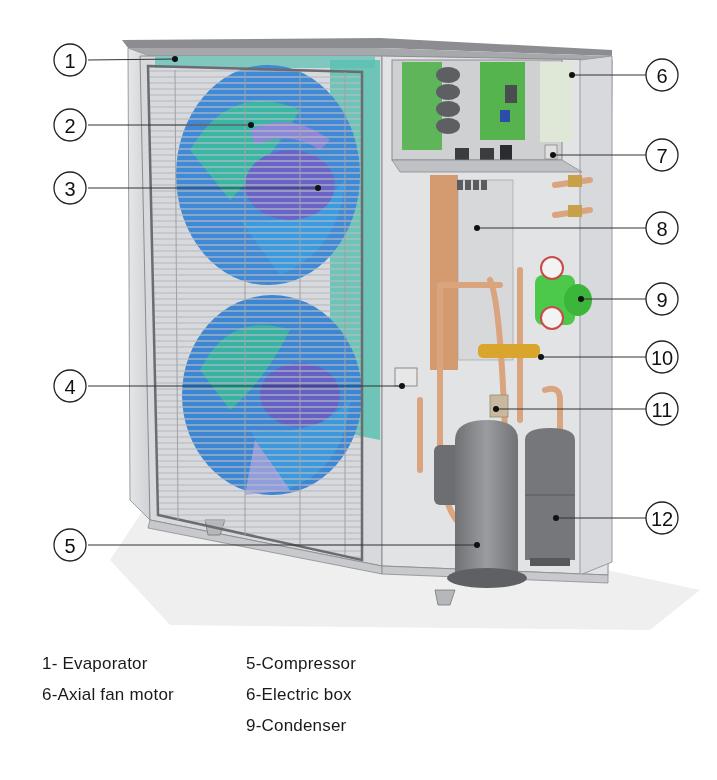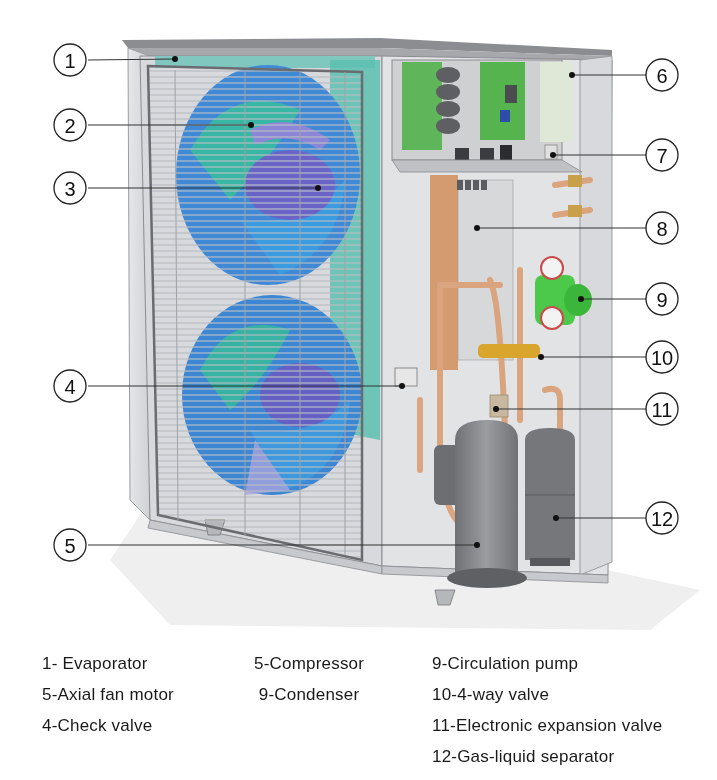--- a/index.html
+++ b/index.html
@@ -7,21 +7,21 @@
          font-family: "Liberation Sans", "DejaVu Sans", sans-serif; color: #1a1a1a; }
   #diagram { position: absolute; left: 0; top: 0; width: 717px; height: 640px; }
   .callout-circle { fill: #ffffff; stroke: #222; stroke-width: 1.3; }
   .callout-num { font-family: "Liberation Sans", sans-serif; font-size: 20px; fill: #111; text-anchor: middle; dominant-baseline: central; }
   .leader { stroke: #333; stroke-width: 1; }
   .dot { fill: #111; }
   #legend { position: absolute; left: 0; top: 648px; width: 717px; height: 130px; }
   .legend-col { position: absolute; top: 0; }
   .legend-item { height: 31px; line-height: 31px; font-size: 17px; white-space: nowrap; letter-spacing: 0.2px; }
   #col-1 { left: 42px; }
-  #col-2 { left: 254px; text-align: center; }
+  #col-2 { left: 246px; }
   #col-3 { left: 432px; }
 </style>
 </head>
 <body>
 
 <svg id="diagram" viewBox="0 0 717 640" xmlns="http://www.w3.org/2000/svg">
   <defs>
     <pattern id="grille" width="6" height="6" patternUnits="userSpaceOnUse">
       <rect width="6" height="6" fill="none"></rect>
       <line x1="0" y1="5" x2="6" y2="5" stroke="#b8bcc2" stroke-width="1.4" opacity="0.85"></line>
@@ -233,26 +233,20 @@
     </g>
   <g>
       <circle class="callout-circle" cx="662" cy="518" r="16"></circle>
       <text class="callout-num" x="662" y="519">12</text>
     </g>
 </svg>
 
 <div id="legend">
   <div class="legend-col" id="col-1">
     <div class="legend-item">1- Evaporator</div>
-    <div class="legend-item">5-Axial fan motor</div>
-    <div class="legend-item">4-Check valve</div>
+    <div class="legend-item">6-Axial fan motor</div>
   </div>
   <div class="legend-col" id="col-2">
     <div class="legend-item">5-Compressor</div>
+    <div class="legend-item">6-Electric box</div>
     <div class="legend-item">9-Condenser</div>
   </div>
-  <div class="legend-col" id="col-3">
-    <div class="legend-item">9-Circulation pump</div>
-    <div class="legend-item">10-4-way valve</div>
-    <div class="legend-item">11-Electronic expansion valve</div>
-    <div class="legend-item">12-Gas-liquid separator</div>
-  </div>
 </div>
 
 </body></html>

